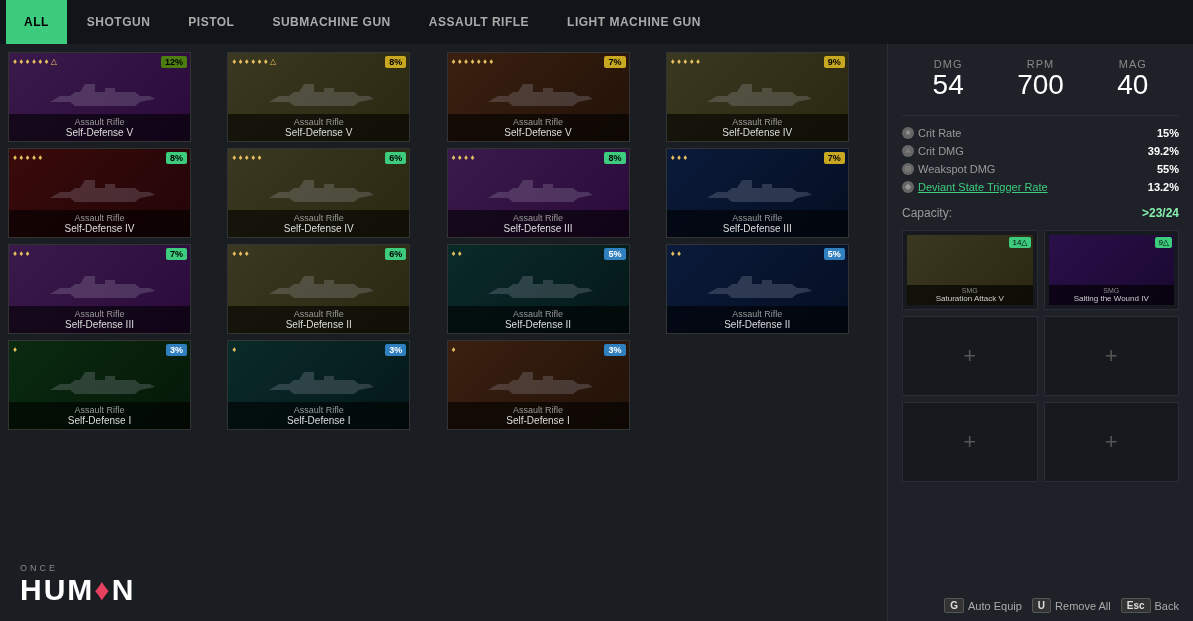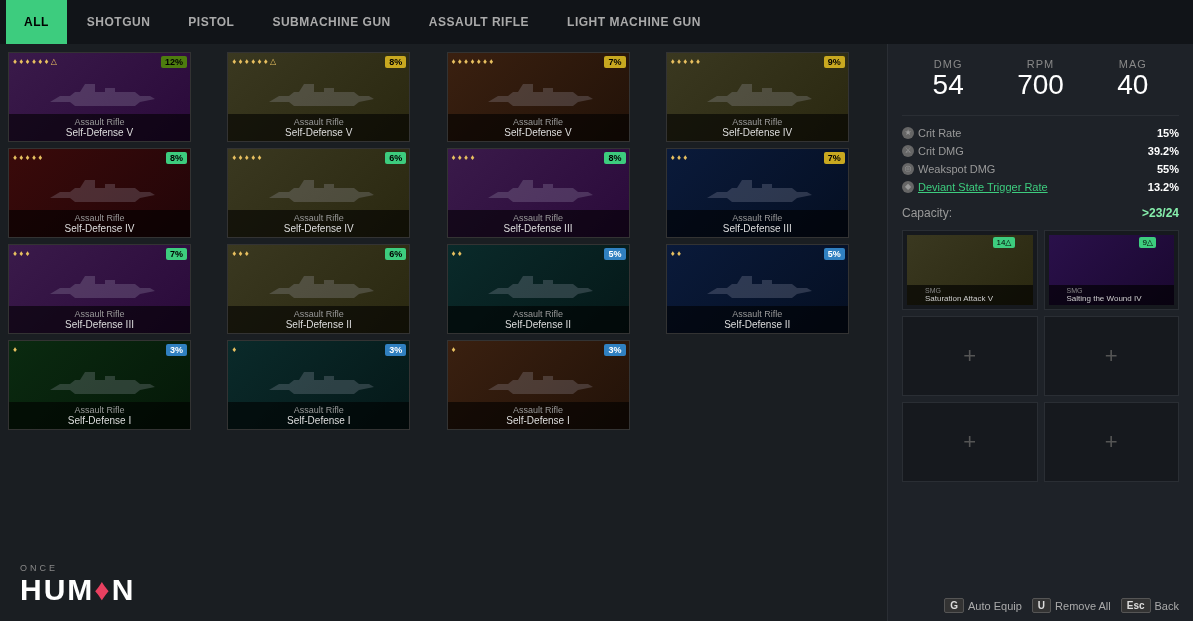--- a/index.html
+++ b/index.html
@@ -231,32 +231,33 @@
       position: relative;
       overflow: hidden;
     }
     .mod-slot-card .mod-bg {
       position: absolute;
       inset: 0;
     }
     .mod-slot-card .mod-badge {
       position: absolute;
       top: 2px;
-      right: 18px;
+      right: 2px;
       font-size: 8px;
       padding: 1px 3px;
       border-radius: 2px;
     }
     .mod-badge-green { background: #3dcc7e; color: #000; }
     .mod-slot-card .mod-label {
       position: absolute;
       bottom: 0;
       left: 0; right: 0;
       background: rgba(0,0,0,0.65);
       padding: 2px 18px;
+      text-align: center;
       margin-top: 16px;
     }
     .mod-label .mod-type { font-size: 7px; color: #888; display: block; }
     .mod-label .mod-name { font-size: 8px; color: #ccc; display: block; }
 
     
     .bottom-bar {
       position: absolute;
       bottom: 0;
       right: 0;

